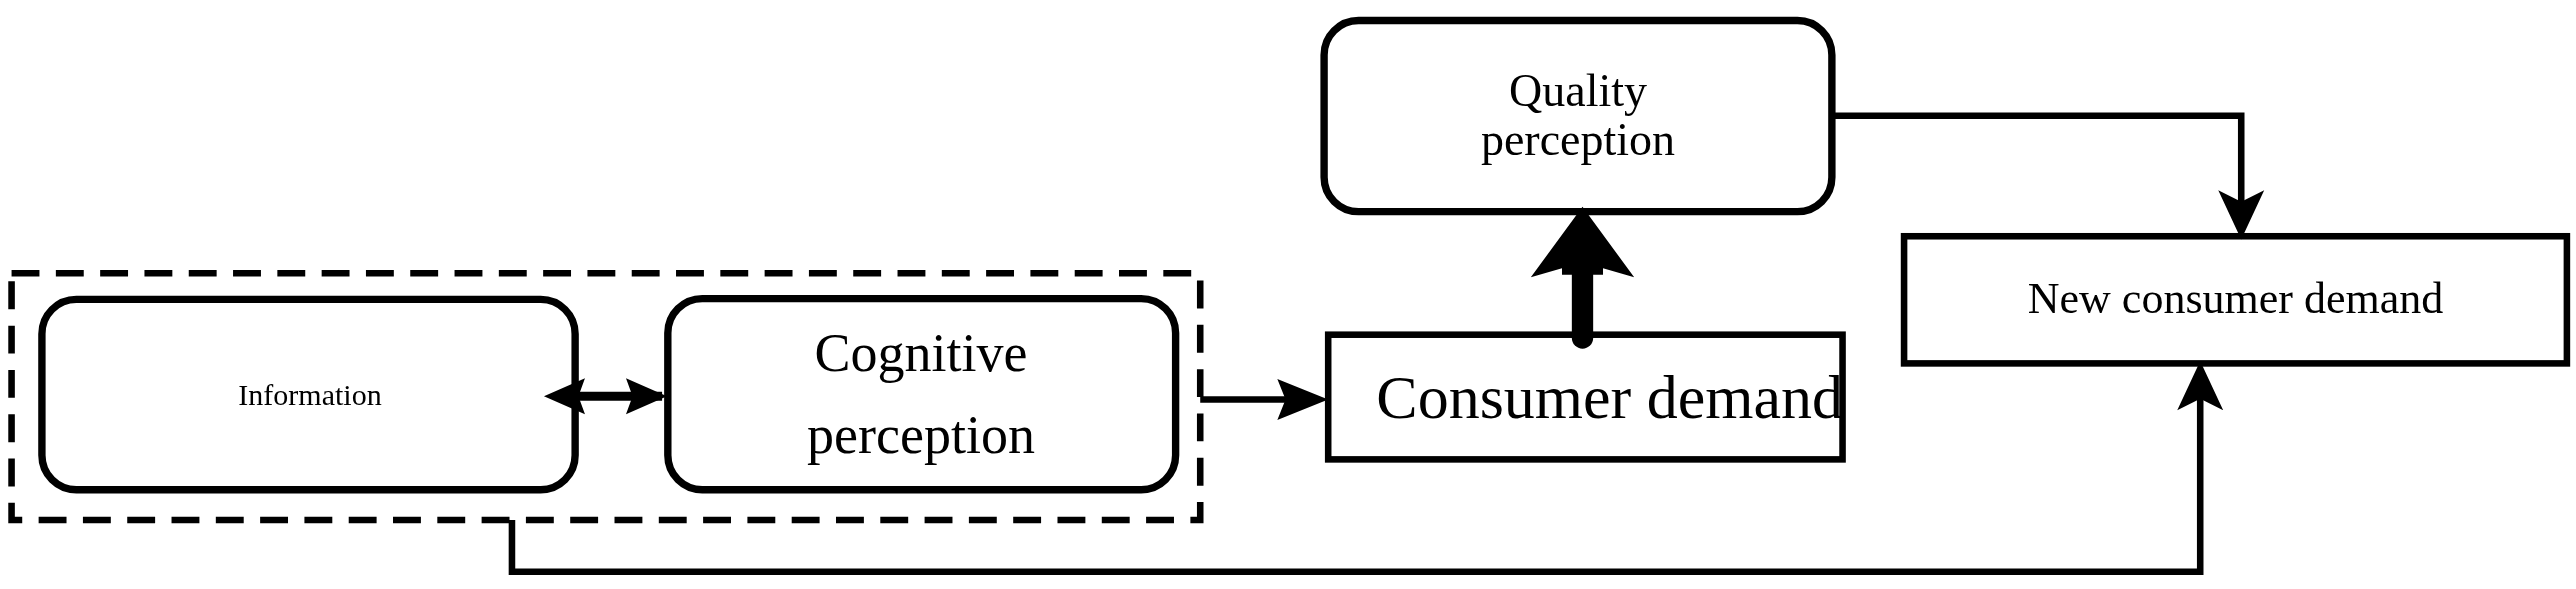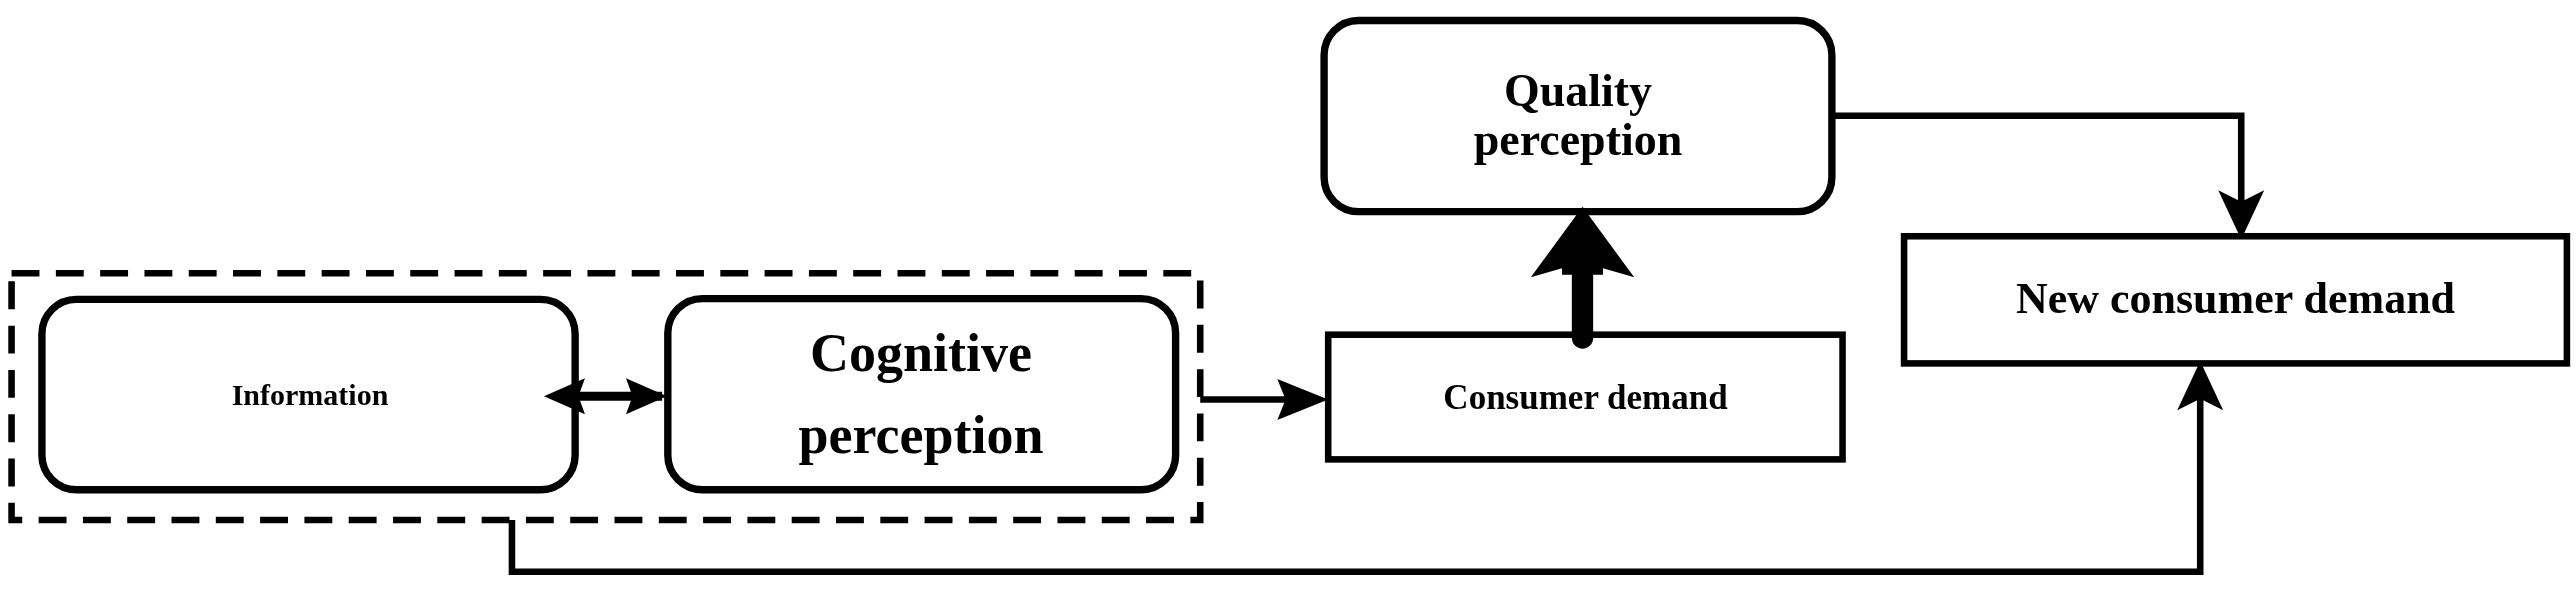--- a/index.html
+++ b/index.html
@@ -26,21 +26,20 @@
     position: absolute;
     display: flex;
     flex-direction: column;
     align-items: center;
     justify-content: center;
     text-align: center;
     color: #000000;
     line-height: 1.06;
     pointer-events: none;
     white-space: pre;
-    font-weight: bold;
   }
   .lbl-line { display: block; }
 </style>
 </head>
 <body>
 
 <div id="canvas">
 
   <svg id="flow-svg" viewBox="0 0 3138 718">
 
@@ -92,21 +91,21 @@
   <div class="node-label" style="left:667px; top:299px; width:508px; height:191px; font-size:54px;gap:24px;">
     <span class="lbl-line">Cognitive</span>
     <span class="lbl-line">perception</span>
   </div>
 
   <div class="node-label" style="left:1324px; top:20.5px; width:508px; height:191px; font-size:46px;">
     <span class="lbl-line">Quality</span>
     <span class="lbl-line">perception</span>
   </div>
 
-  <div class="node-label" style="left:1328px; top:335px; width:515px; height:125px; font-size:35px;">
+  <div class="node-label" style="left:1328px; top:335px; width:515px; height:125px; font-size:62px;align-items:flex-end;">
     <span class="lbl-line">Consumer demand</span>
   </div>
 
   <div class="node-label" style="left:1904px; top:236px; width:663px; height:127px; font-size:44px;">
     <span class="lbl-line">New consumer demand</span>
   </div>
 
 </div>
 
 

